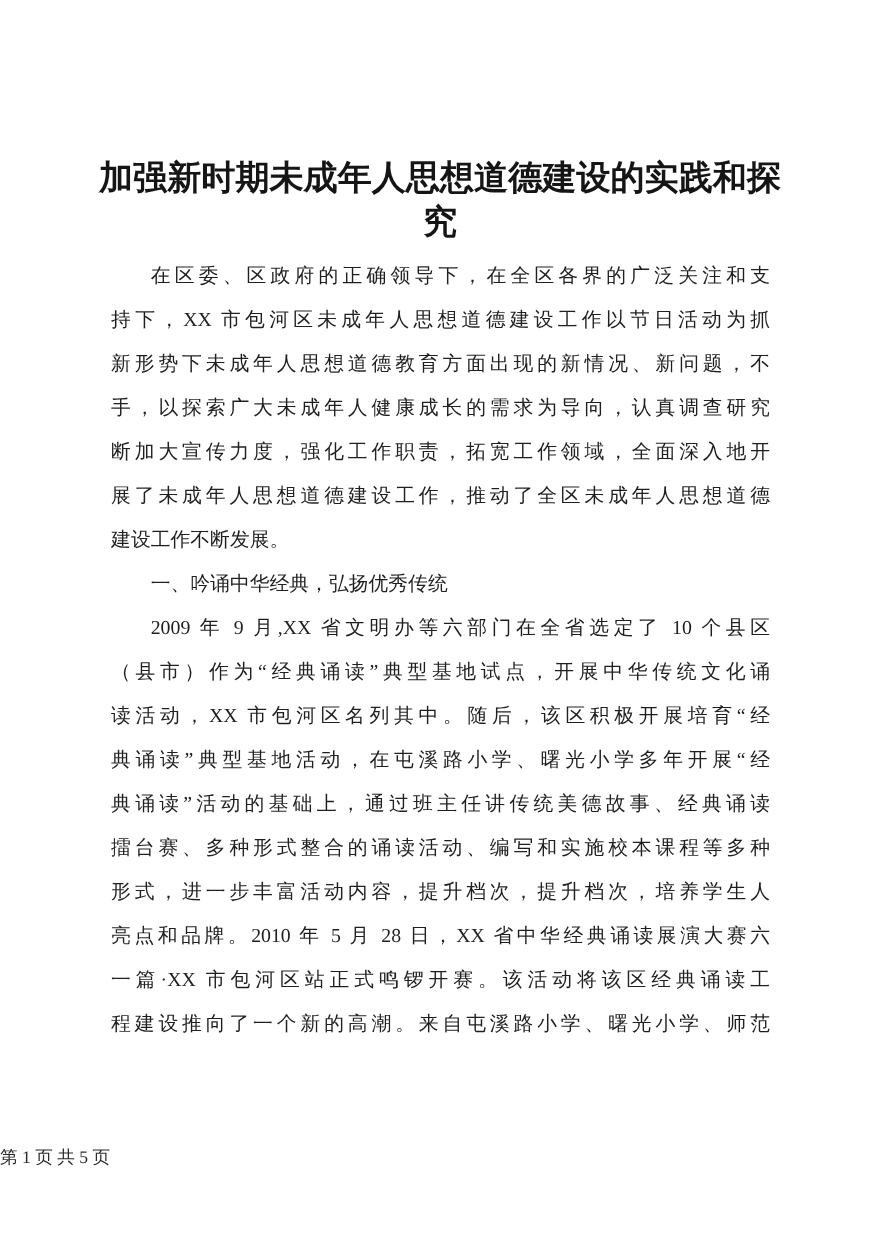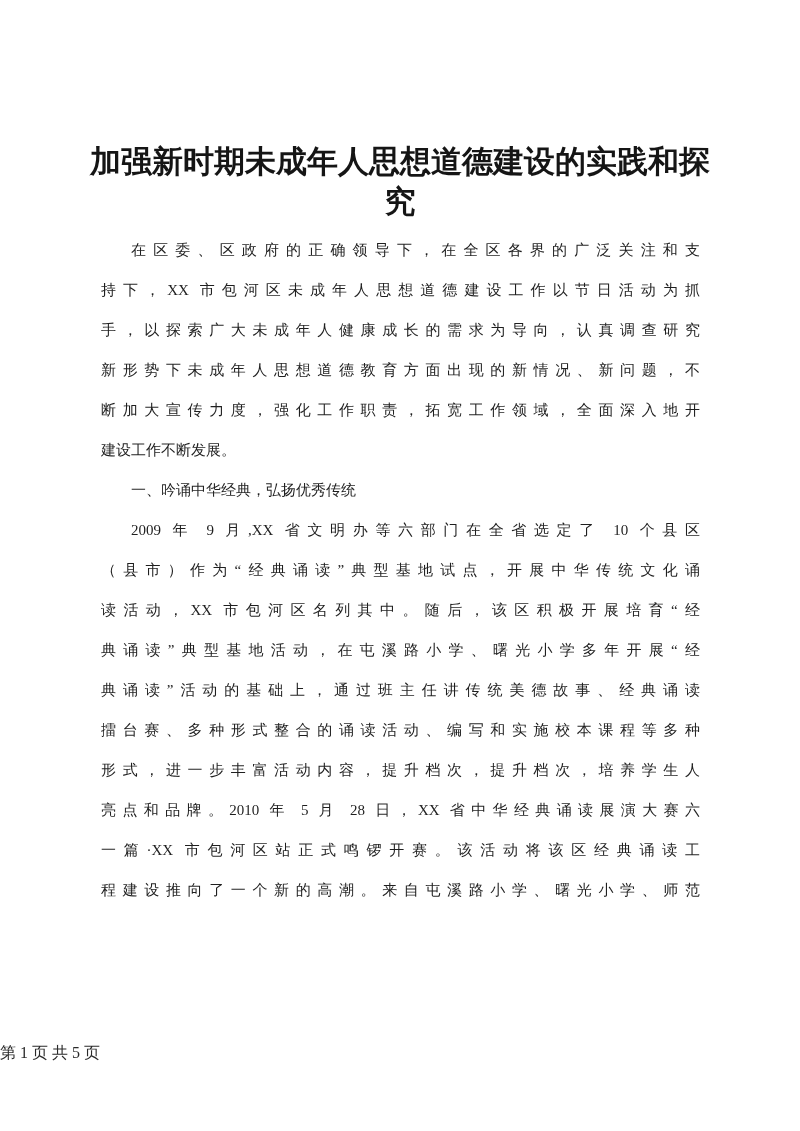--- a/index.html
+++ b/index.html
@@ -29,21 +29,21 @@
     color: #151515;
   }
   .doc-title .title-line {
     display: block;
   }
   .doc-body {
     position: absolute;
     top: 230px;
     left: 101px;
     width: 599px;
-    font-size: 15px;
+    font-size: 18px;
     line-height: 40px;
     color: #1f1f1f;
   }
   .line {
     height: 40px;
     overflow: hidden;
     white-space: nowrap;
     text-align: justify;
     text-align-last: justify;
   }
@@ -71,23 +71,24 @@
 <div class="page">
 
   <h1 class="doc-title">
     <span class="title-line">加强新时期未成年人思想道德建设的实践和探</span>
     <span class="title-line">究</span>
   </h1>
 
   <div class="doc-body" id="body-container">
       <div class="line indent">在区委、区政府的正确领导下，在全区各界的广泛关注和支</div>
       <div class="line">持下，XX 市包河区未成年人思想道德建设工作以节日活动为抓</div>
+      <div class="line">新形势下未成年人思想道德教育方面出现的新情况、新问题，不</div>
       <div class="line">手，以探索广大未成年人健康成长的需求为导向，认真调查研究</div>
-      <div class="line">新形势下未成年人思想道德教育方面出现的新情况、新问题，不</div>
       <div class="line">断加大宣传力度，强化工作职责，拓宽工作领域，全面深入地开</div>
+      <div class="line">展了未成年人思想道德建设工作，推动了全区未成年人思想道德</div>
       <div class="line no-just">建设工作不断发展。</div>
       <div class="line indent no-just">一、吟诵中华经典，弘扬优秀传统</div>
       <div class="line indent">2009 年 9 月,XX 省文明办等六部门在全省选定了 10 个县区</div>
       <div class="line">（县市）作为“经典诵读”典型基地试点，开展中华传统文化诵</div>
       <div class="line">读活动，XX 市包河区名列其中。随后，该区积极开展培育“经</div>
       <div class="line">典诵读”典型基地活动，在屯溪路小学、曙光小学多年开展“经</div>
       <div class="line">典诵读”活动的基础上，通过班主任讲传统美德故事、经典诵读</div>
       <div class="line">擂台赛、多种形式整合的诵读活动、编写和实施校本课程等多种</div>
       <div class="line">形式，进一步丰富活动内容，提升档次，提升档次，培养学生人</div>
       <div class="line">亮点和品牌。2010 年 5 月 28 日，XX 省中华经典诵读展演大赛六</div>

